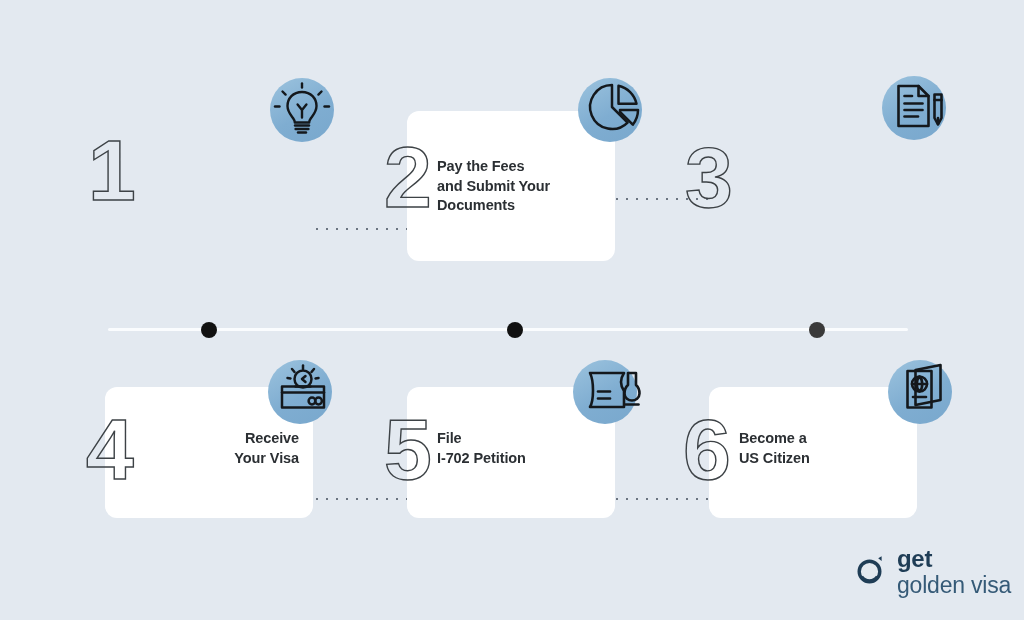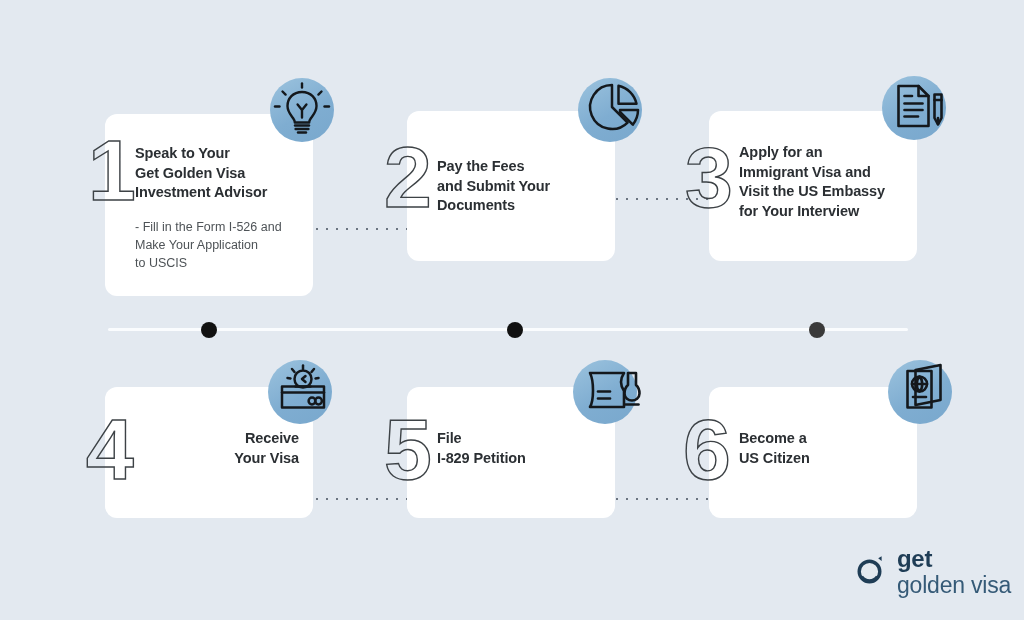--- a/index.html
+++ b/index.html
@@ -144,30 +144,20 @@
   <div class="dots" style="left:612px; top:198px; width:102px;"></div>
 
   <div class="dots" style="left:312px; top:498px; width:100px;"></div>
   <div class="dots" style="left:612px; top:498px; width:102px;"></div>
 
   <div class="timeline-line" style="left:108px; top:328px; width:800px;"></div>
   <div class="timeline-dot" style="left:201px; top:322px; background:#111111;"></div>
   <div class="timeline-dot" style="left:507px; top:322px; background:#111111;"></div>
   <div class="timeline-dot" style="left:809px; top:322px; background:#3a3a3a;"></div>
 
-  <div class="card" style="left:105px; top:114px; width:208px; height:182px;">
-    <div class="card-inner" style="top:30px;">
-      <div class="card-title">Speak to Your
-Get Golden Visa
-Investment Advisor</div>
-      <div class="card-body">- Fill in the Form I-526 and
-Make Your Application
-to USCIS</div>
-    </div>
-  </div>
   <div class="numeral" style="left:86px; top:132px; width:60px; height:80px;">
     <svg width="60" height="80" viewBox="0 0 60 80">
       <text x="2" y="68">1</text>
     </svg>
   </div>
   <div class="icon-bubble" style="left:270px; top:78px;">
     <svg style="left:-1px; top:-1px;" width="66" height="66" viewBox="0 0 66 66" fill="none" stroke="#14181c" stroke-width="2.4" stroke-linecap="round" stroke-linejoin="round">
 
       <path d="M33 15 C24 15 18.5 21.5 18.5 29 C18.5 34.5 21.5 37.5 24 41 C25.3 42.8 25.8 44 25.8 45.5 L40.2 45.5 C40.2 44 40.7 42.8 42 41 C44.5 37.5 47.5 34.5 47.5 29 C47.5 21.5 42 15 33 15 Z"></path>
 
@@ -201,29 +191,20 @@
   <div class="icon-bubble" style="left:578px; top:78px;">
     <svg style="left:2px; top:-3px;" width="68" height="68" viewBox="0 0 68 68" fill="none" stroke="#14181c" stroke-width="2.5" stroke-linecap="round" stroke-linejoin="round">
 
       <path d="M32 10 A22 22 0 1 0 47.6 47.6 L32 32 Z"></path>
 
       <path d="M38.5 10.8 A23.5 23.5 0 0 1 56.5 28.8 L38.5 28.8 Z"></path>
       <path d="M40 35 L58 35 A23.5 23.5 0 0 1 52.8 49.6 L40 36.8 Z"></path>
     </svg>
   </div>
 
-  <div class="card" style="left:709px; top:111px; width:208px; height:150px;">
-    <div class="card-inner" style="top:32px;">
-      <div class="card-title">Apply for an
-Immigrant Visa and
-Visit the US Embassy
-for Your Interview</div>
-      <div class="card-body"></div>
-    </div>
-  </div>
   <div class="numeral" style="left:683px; top:139px; width:60px; height:80px;">
     <svg width="60" height="80" viewBox="0 0 60 80">
       <text x="2" y="68">3</text>
     </svg>
   </div>
   <div class="icon-bubble" style="left:882px; top:76px;">
     <svg style="left:3px; top:-2px;" width="68" height="68" viewBox="0 0 68 68" fill="none" stroke="#14181c" stroke-width="2.6" stroke-linecap="round" stroke-linejoin="round">
 
       <path d="M13.5 12 L33.5 12 L43.5 22 L43.5 52 L13.5 52 Z"></path>
       <path d="M33.5 12 L33.5 22 L43.5 22"></path>
@@ -269,21 +250,21 @@
       <path d="M26.5 28.5 L41.5 28.5"></path>
 
       <circle cx="43" cy="43" r="3.4"></circle>
       <circle cx="49.5" cy="43" r="3.4"></circle>
     </svg>
   </div>
 
   <div class="card" style="left:407px; top:387px; width:208px; height:131px;">
     <div class="card-inner" style="top:42px;">
       <div class="card-title">File
-I-829 Petition</div>
+I-702 Petition</div>
       <div class="card-body"></div>
     </div>
   </div>
   <div class="numeral" style="left:382px; top:409px; width:60px; height:82px;">
     <svg width="60" height="82" viewBox="0 0 60 82">
       <text x="2" y="70">5</text>
     </svg>
   </div>
   <div class="icon-bubble" style="left:573px; top:360px;">
     <svg style="left:4px; top:-3px;" width="68" height="68" viewBox="0 0 68 68" fill="none" stroke="#14181c" stroke-width="2.6" stroke-linecap="round" stroke-linejoin="round">

